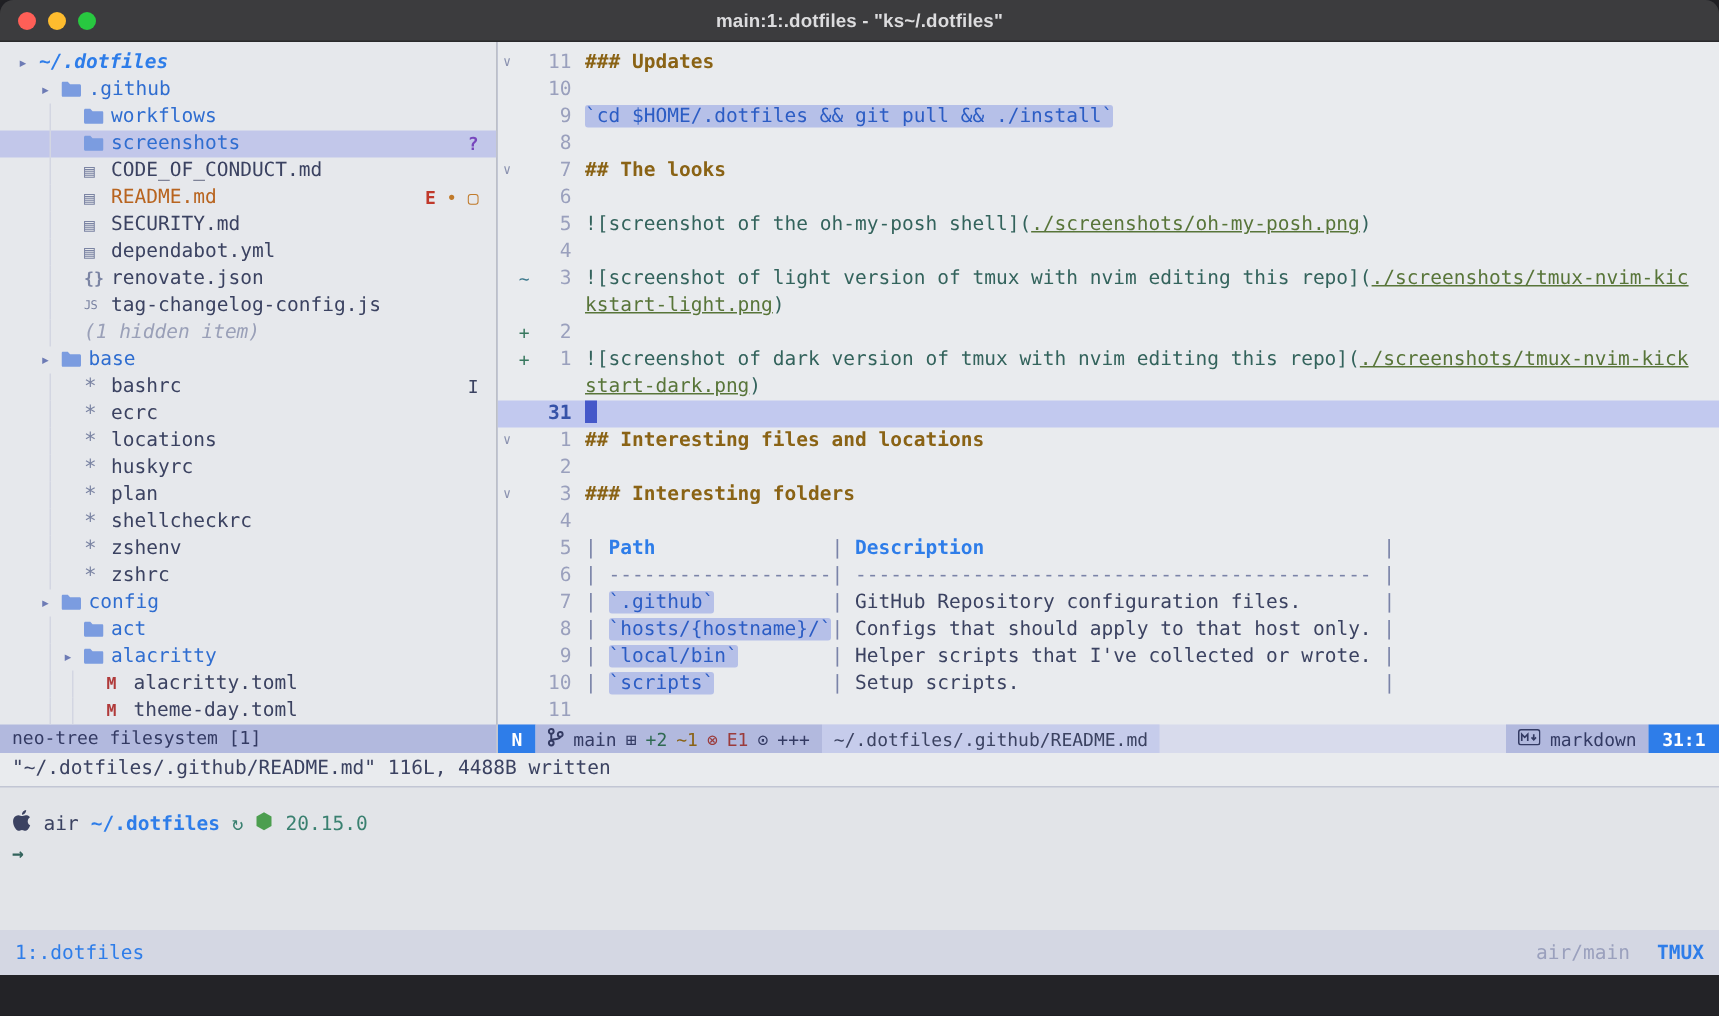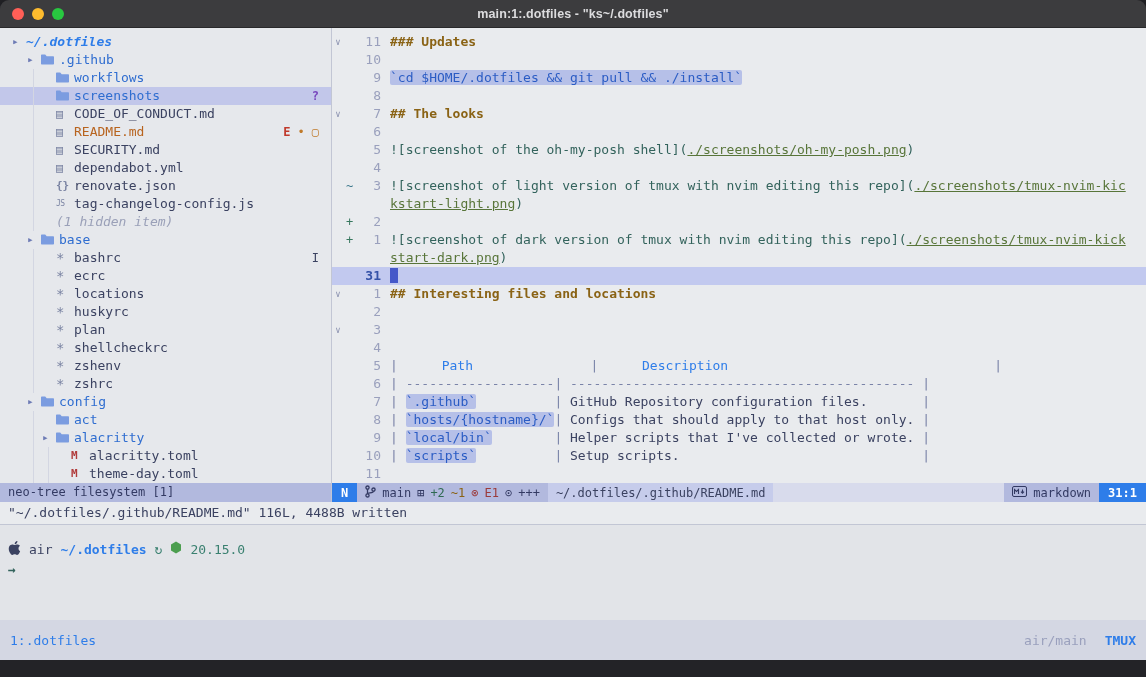--- a/index.html
+++ b/index.html
@@ -58,21 +58,21 @@
   .e-sign { width:11px; flex:none; color:var(--sign-add); font-size:12px; text-align:center; }
   .e-sign.chg { color:var(--sign-change); }
   .e-num { width:35px; flex:none; text-align:right; padding-right:9px; color:var(--linenr); }
   .cur .e-num { color:var(--linenr-current); font-weight:bold; }
   .e-text { white-space:pre; min-width:0; }
   .s-h { color:var(--heading); font-weight:bold; }
   .s-code { color:var(--code-fg); background:var(--code-bg); border-radius:2px; }
   .s-link, .s-paren { color:var(--link); }
   .s-url { color:var(--url); text-decoration:underline; }
   .s-pipe, .s-dash { color:var(--pipe); }
-  .s-th { color:var(--accent); font-weight:normal;margin-left:36px; }
+  .s-th { color:var(--accent); font-weight:bold; }
   .s-body { color:var(--fg); }
   .cursor-block { display:inline-block; width:8px; height:15px; background:var(--cursor); vertical-align:-3px; }
 
   
   .statusline { height:19px; flex:none; display:flex; align-items:stretch;
                 font:12px "DejaVu Sans Mono","DejaVu Sans",monospace; background:var(--status-base); }
   .sl-seg { display:flex; align-items:center; padding:0 8px; gap:6px; white-space:pre; }
   .sl-mode { background:var(--accent); color:#fff; font-weight:bold; padding:0 9px; }
   .sl-git { background:var(--status-mid); color:#333a63; }
   .sl-git .add { color:#2f6a52; } .sl-git .chg { color:#8a6315; } .sl-git .err { color:#9b3b3b; }
@@ -86,21 +86,21 @@
   .cmdline { height:22px; flex:none; background:var(--bg-editor); color:var(--fg);
              font:13px/22px "DejaVu Sans Mono","DejaVu Sans",monospace; padding:0 8px; white-space:pre; }
   .shell-pane { height:96px; flex:none; background:var(--bg-shell); border-top:1px solid var(--border);
                 font:13px "DejaVu Sans Mono","DejaVu Sans",monospace; color:var(--fg); padding:14px 8px 0; }
   .prompt-line { display:flex; align-items:center; gap:8px; height:20px; }
   .p-host { color:var(--fg); }
   .p-cwd { color:var(--accent); font-weight:bold; }
   .p-sync { color:var(--teal); font-size:13px; }
   .p-node { color:var(--teal); }
   .prompt-arrow { margin-top:3px; color:var(--link); font-weight:bold; }
-  .tmuxbar { height:40px; flex:none; background:var(--tmux-bg); display:flex; align-items:center;
+  .tmuxbar { height:30px; flex:none; background:var(--tmux-bg); display:flex; align-items:center;
              font:13px "DejaVu Sans Mono","DejaVu Sans",monospace; padding:0 10px; }
   .tmux-left { color:var(--accent); }
   .tmux-fill { flex:1; }
   .tmux-session { color:var(--tmux-dim); margin-right:18px; }
   .tmux-right { color:var(--accent); font-weight:bold; }
 </style>
 </head>
 <body>
 
 <div class="window">
@@ -327,21 +327,21 @@
           <div class="eline"><span class="e-fold"></span><span class="e-sign"></span><span class="e-num">5</span><span class="e-text"><span class="s-link">![screenshot of the oh-my-posh shell]</span><span class="s-paren">(</span><span class="s-url">./screenshots/oh-my-posh.png</span><span class="s-paren">)</span></span></div>
           <div class="eline"><span class="e-fold"></span><span class="e-sign"></span><span class="e-num">4</span><span class="e-text"></span></div>
           <div class="eline"><span class="e-fold"></span><span class="e-sign chg">~</span><span class="e-num">3</span><span class="e-text"><span class="s-link">![screenshot of light version of tmux with nvim editing this repo]</span><span class="s-paren">(</span><span class="s-url">./screenshots/tmux-nvim-kic</span></span></div>
           <div class="eline"><span class="e-fold"></span><span class="e-sign"></span><span class="e-num"></span><span class="e-text"><span class="s-url">kstart-light.png</span><span class="s-paren">)</span></span></div>
           <div class="eline"><span class="e-fold"></span><span class="e-sign">+</span><span class="e-num">2</span><span class="e-text"></span></div>
           <div class="eline"><span class="e-fold"></span><span class="e-sign">+</span><span class="e-num">1</span><span class="e-text"><span class="s-link">![screenshot of dark version of tmux with nvim editing this repo]</span><span class="s-paren">(</span><span class="s-url">./screenshots/tmux-nvim-kick</span></span></div>
           <div class="eline"><span class="e-fold"></span><span class="e-sign"></span><span class="e-num"></span><span class="e-text"><span class="s-url">start-dark.png</span><span class="s-paren">)</span></span></div>
           <div class="eline cur"><span class="e-fold"></span><span class="e-sign"></span><span class="e-num">31</span><span class="e-text"><span class="cursor-block"></span></span></div>
           <div class="eline"><span class="e-fold">∨</span><span class="e-sign"></span><span class="e-num">1</span><span class="e-text"><span class="s-h">## Interesting files and locations</span></span></div>
           <div class="eline"><span class="e-fold"></span><span class="e-sign"></span><span class="e-num">2</span><span class="e-text"></span></div>
-          <div class="eline"><span class="e-fold">∨</span><span class="e-sign"></span><span class="e-num">3</span></div>
+          <div class="eline"><span class="e-fold">∨</span><span class="e-sign"></span><span class="e-num">3</span><span class="e-text"><span class="s-h">### Interesting folders</span></span></div>
           <div class="eline"><span class="e-fold"></span><span class="e-sign"></span><span class="e-num">4</span><span class="e-text"></span></div>
           <div class="eline"><span class="e-fold"></span><span class="e-sign"></span><span class="e-num">5</span><span class="e-text"><span class="s-pipe">| </span><span class="s-th">Path</span><span class="s-body">               </span><span class="s-pipe">| </span><span class="s-th">Description</span><span class="s-body">                                 </span><span class="s-pipe"> |</span></span></div>
           <div class="eline"><span class="e-fold"></span><span class="e-sign"></span><span class="e-num">6</span><span class="e-text"><span class="s-pipe">| </span><span class="s-dash">-------------------</span><span class="s-pipe">| </span><span class="s-dash">--------------------------------------------</span><span class="s-pipe"> |</span></span></div>
           <div class="eline"><span class="e-fold"></span><span class="e-sign"></span><span class="e-num">7</span><span class="e-text"><span class="s-pipe">| </span><span class="s-code">`.github`</span><span class="s-body">          </span><span class="s-pipe">| </span><span class="s-body">GitHub Repository configuration files.</span><span class="s-body">      </span><span class="s-pipe"> |</span></span></div>
           <div class="eline"><span class="e-fold"></span><span class="e-sign"></span><span class="e-num">8</span><span class="e-text"><span class="s-pipe">| </span><span class="s-code">`hosts/{hostname}/`</span><span class="s-pipe">| </span><span class="s-body">Configs that should apply to that host only.</span><span class="s-pipe"> |</span></span></div>
           <div class="eline"><span class="e-fold"></span><span class="e-sign"></span><span class="e-num">9</span><span class="e-text"><span class="s-pipe">| </span><span class="s-code">`local/bin`</span><span class="s-body">        </span><span class="s-pipe">| </span><span class="s-body">Helper scripts that I've collected or wrote.</span><span class="s-pipe"> |</span></span></div>
           <div class="eline"><span class="e-fold"></span><span class="e-sign"></span><span class="e-num">10</span><span class="e-text"><span class="s-pipe">| </span><span class="s-code">`scripts`</span><span class="s-body">          </span><span class="s-pipe">| </span><span class="s-body">Setup scripts.</span><span class="s-body">                              </span><span class="s-pipe"> |</span></span></div>
           <div class="eline"><span class="e-fold"></span><span class="e-sign"></span><span class="e-num">11</span><span class="e-text"></span></div>
         </div>
 

